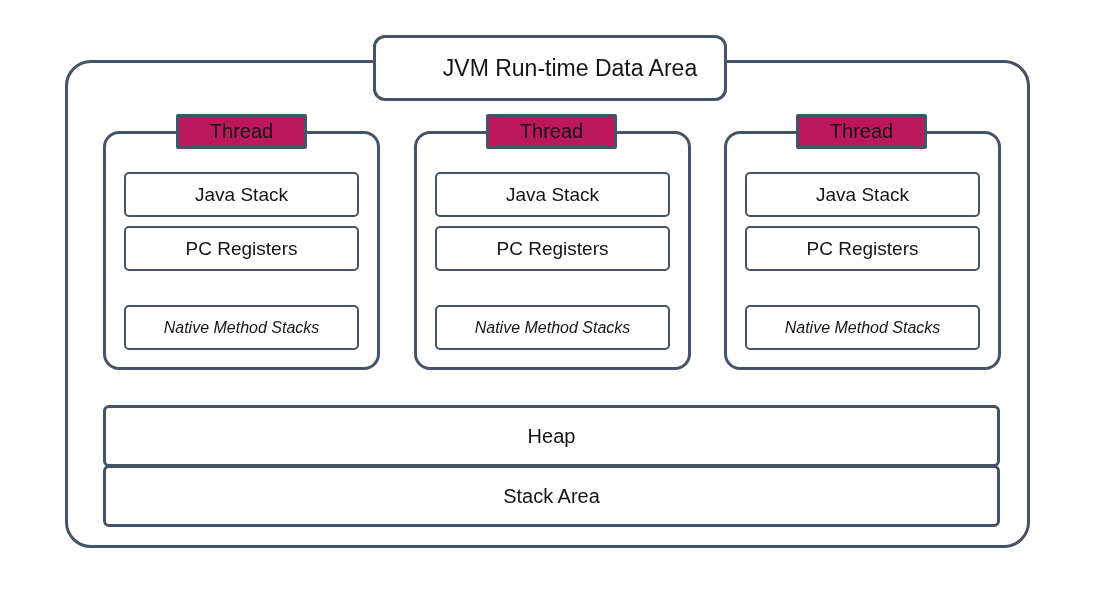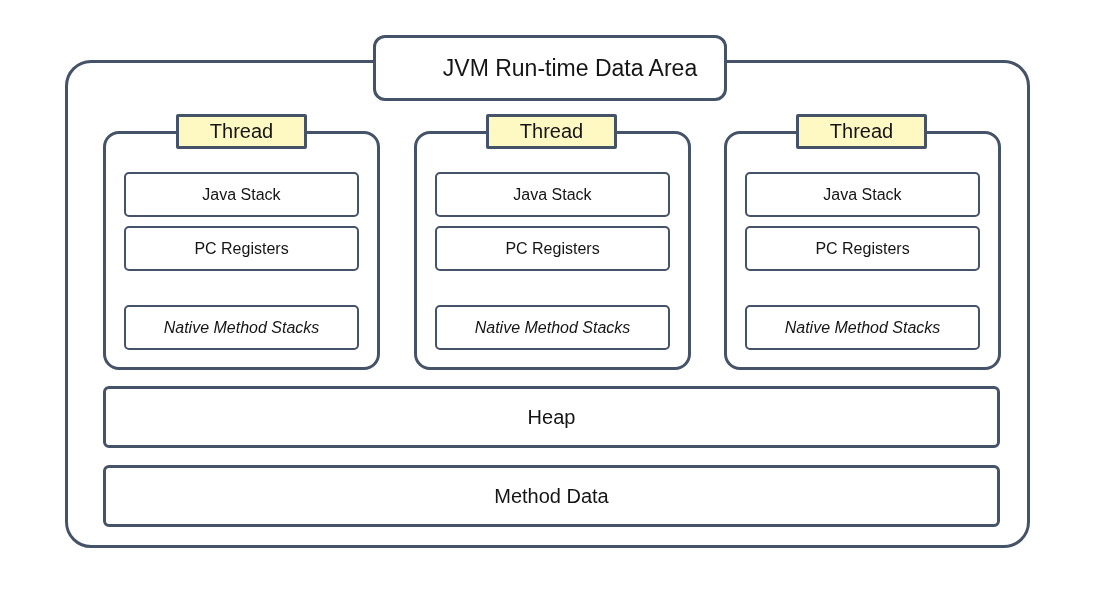--- a/index.html
+++ b/index.html
@@ -60,21 +60,21 @@
   }
   .thread.t1 { left: 103px; }
   .thread.t2 { left: 414px; }
   .thread.t3 { left: 724px; }
   
   .thread-label {
     position: absolute;
     top: 114px;
     width: 131px;
     height: 35px;
-    background: #fef9c3;
+    background: #be185d;
     border: 3px solid #455368;
     border-radius: 2px;
     box-sizing: border-box;
     display: flex;
     align-items: center;
     justify-content: center;
     font-size: 20px;
     z-index: 2;
   }
   .thread-label.t1 { left: 176px; }
@@ -86,42 +86,42 @@
     left: 18px;
     right: 18px;
     height: 45px;
     border: 2.5px solid #455368;
     border-radius: 5px;
     background: #ffffff;
     box-sizing: border-box;
     display: flex;
     align-items: center;
     justify-content: center;
-    font-size: 16px;
+    font-size: 19px;
   }
   .inner-box.b0 { top: 38px; }
   .inner-box.b1 { top: 92px; }
   .inner-box.b2 { top: 171px; font-size: 16px; font-style: italic; }
   
   .wide-bar {
     position: absolute;
     left: 103px;
     width: 897px;
     height: 62px;
     border: 3px solid #455368;
     border-radius: 6px;
     background: #ffffff;
     box-sizing: border-box;
     display: flex;
     align-items: center;
     justify-content: center;
     font-size: 20px;
     z-index: 1;
   }
-  .wide-bar.heap { top: 386px; }
+  .wide-bar.heap { top: 405px; }
   .wide-bar.method { top: 465px; }
 </style>
 </head>
 <body>
 
 <div class="canvas">
 
   <div class="jvm-outer"></div>
 
   <div class="jvm-title">JVM Run-time Data Area</div>
@@ -142,15 +142,15 @@
 
   <div class="thread t3">
     <div class="inner-box b0">Java Stack</div>
     <div class="inner-box b1">PC Registers</div>
     <div class="inner-box b2">Native Method Stacks</div>
   </div>
   <div class="thread-label t3">Thread</div>
 
   <div class="wide-bar heap">Heap</div>
 
-  <div class="wide-bar method">Method Data</div>
+  <div class="wide-bar method">Stack Area</div>
 
 </div>
 
 </body></html>

